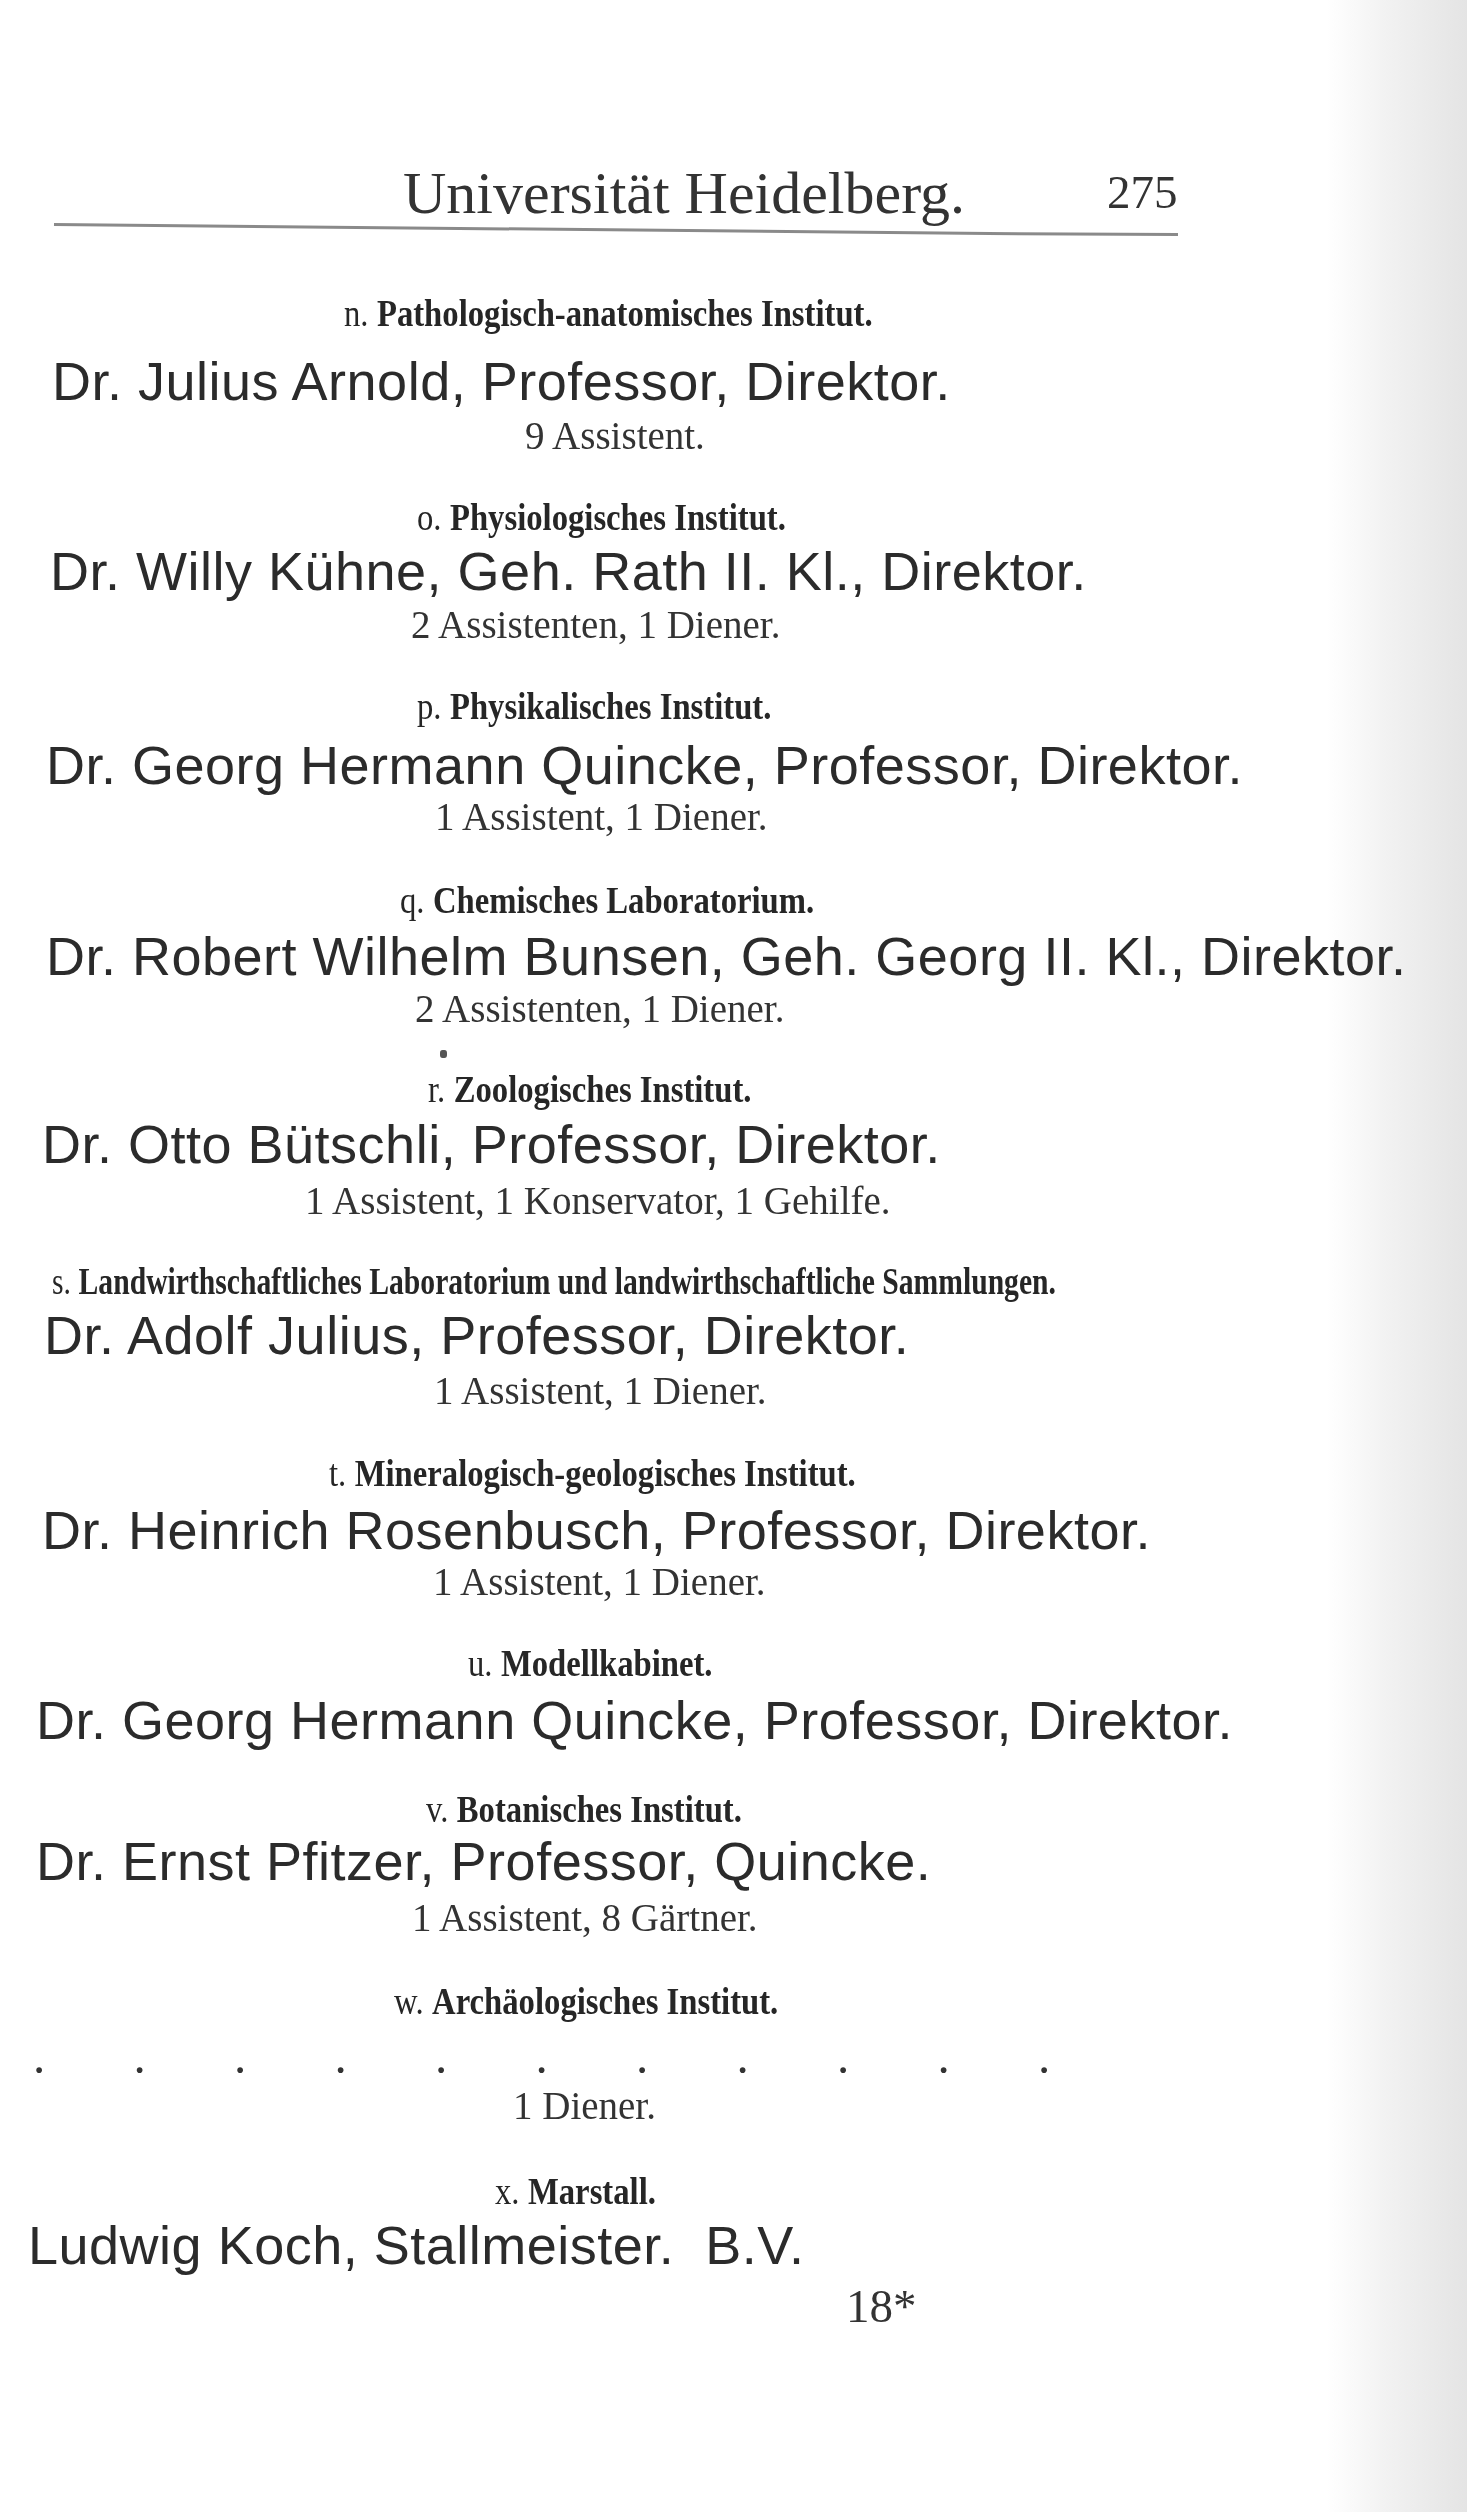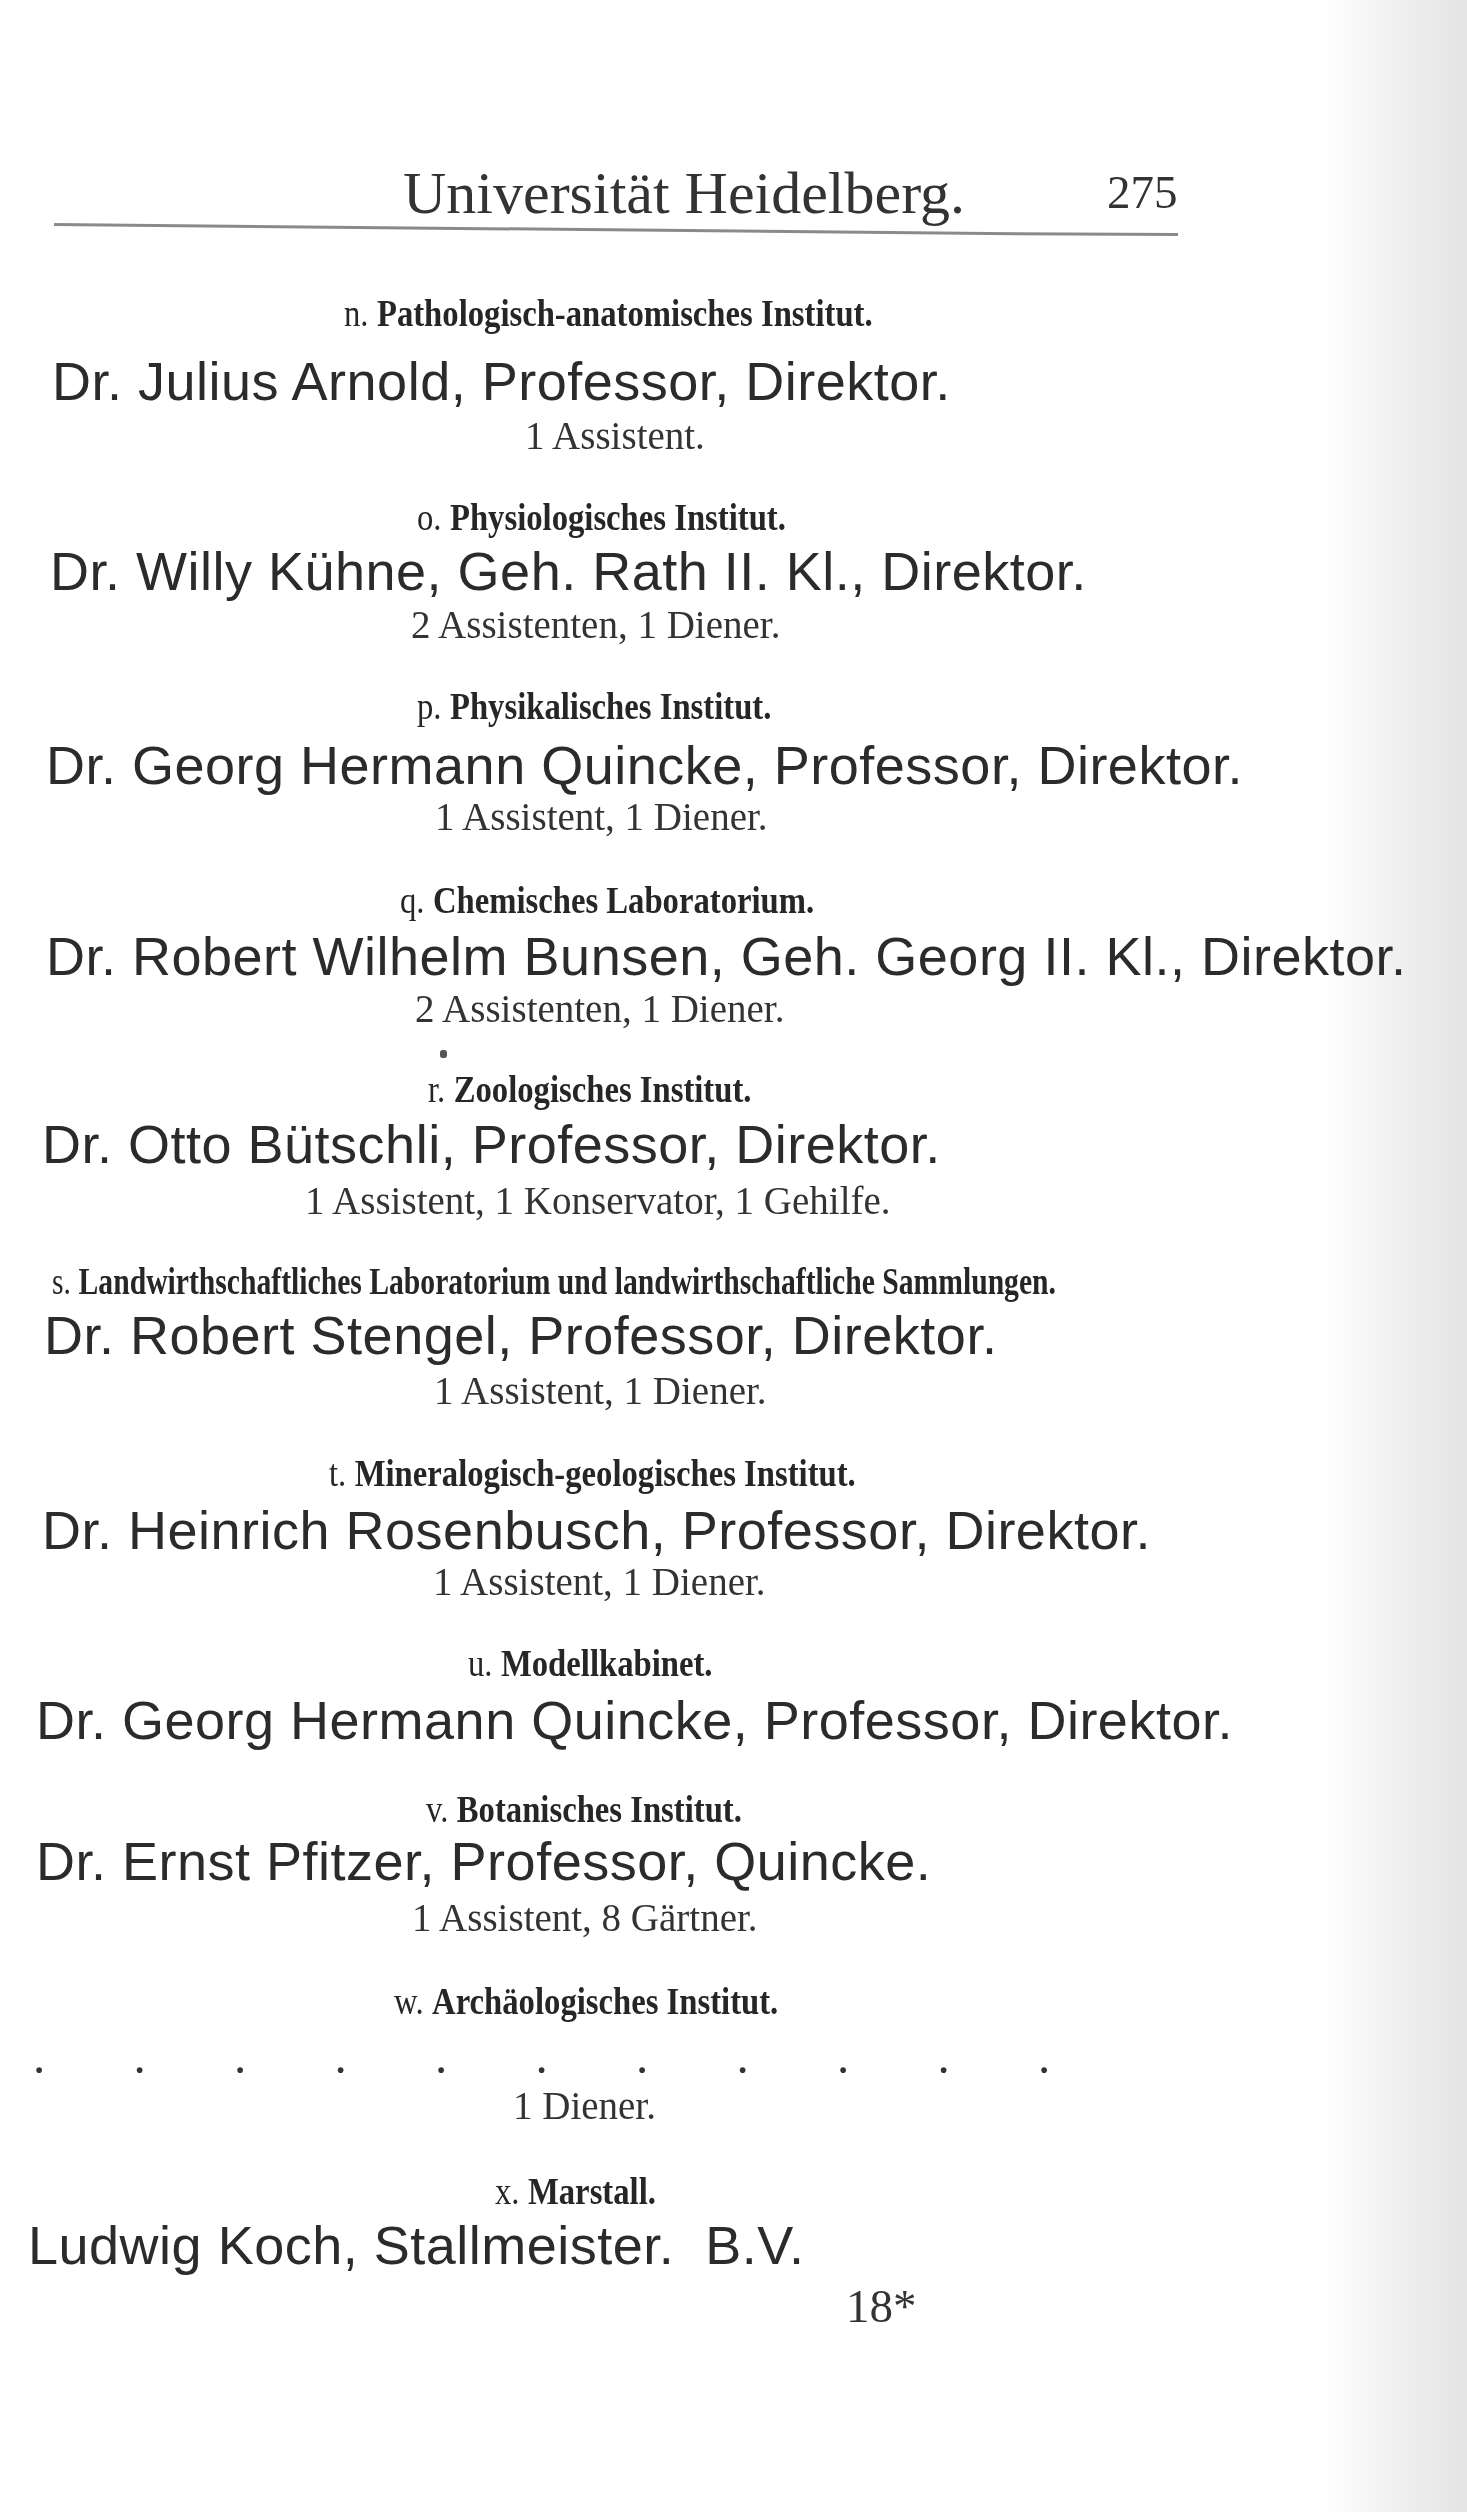--- a/index.html
+++ b/index.html
@@ -38,21 +38,21 @@
 
 <div class="line running-head" style="left:403px; top:163px;">Universität Heidelberg.</div>
 <div class="line page-no" style="left:1107px; top:169px;">275</div>
 <div class="rule" style="left:54px; top:223px; width:936px; transform:rotate(0.55deg); transform-origin:left top;"></div>
 <div class="rule" style="left:988px; top:232px; width:190px; transform:rotate(0.3deg); transform-origin:left top;"></div>
 
 <div class="line sec" style="left:344px; top:294px;">
   <span class="letter">n.</span><span>Pathologisch-anatomisches Institut.</span>
 </div>
 <div class="line person" style="left:52px; top:354px;">Dr. Julius Arnold, Professor, Direktor.</div>
-<div class="line staff" style="left:525px; top:416px;">1 Assistent.</div>
+<div class="line staff" style="left:525px; top:416px;">9 Assistent.</div>
 
 <div class="line sec" style="left:417px; top:498px;">
   <span class="letter">o.</span><span>Physiologisches Institut.</span>
 </div>
 <div class="line person" style="left:50px; top:544px;">Dr. Willy Kühne, Geh. Rath II. Kl., Direktor.</div>
 <div class="line staff" style="left:411px; top:605px;">2 Assistenten, 1 Diener.</div>
 
 <div class="line sec" style="left:417px; top:687px;">
   <span class="letter">p.</span><span>Physikalisches Institut.</span>
 </div>
@@ -68,21 +68,21 @@
 
 <div class="line sec" style="left:428px; top:1070px;">
   <span class="letter">r.</span><span>Zoologisches Institut.</span>
 </div>
 <div class="line person" style="left:42px; top:1117px;">Dr. Otto Bütschli, Professor, Direktor.</div>
 <div class="line staff" style="left:305px; top:1181px;">1 Assistent, 1 Konservator, 1 Gehilfe.</div>
 
 <div class="line sec" style="left:52px; top:1262px; transform:scaleX(0.78);">
   <span class="letter">s.</span><span>Landwirthschaftliches Laboratorium und landwirthschaftliche Sammlungen.</span>
 </div>
-<div class="line person" style="left:44px; top:1308px;">Dr. Robert Stengel, Professor, Direktor.</div>
+<div class="line person" style="left:44px; top:1308px;">Dr. Adolf Julius, Professor, Direktor.</div>
 <div class="line staff" style="left:434px; top:1371px;">1 Assistent, 1 Diener.</div>
 
 <div class="line sec" style="left:329px; top:1454px;">
   <span class="letter">t.</span><span>Mineralogisch-geologisches Institut.</span>
 </div>
 <div class="line person" style="left:42px; top:1503px;">Dr. Heinrich Rosenbusch, Professor, Direktor.</div>
 <div class="line staff" style="left:433px; top:1562px;">1 Assistent, 1 Diener.</div>
 
 <div class="line sec" style="left:468px; top:1644px;">
   <span class="letter">u.</span><span>Modellkabinet.</span>

